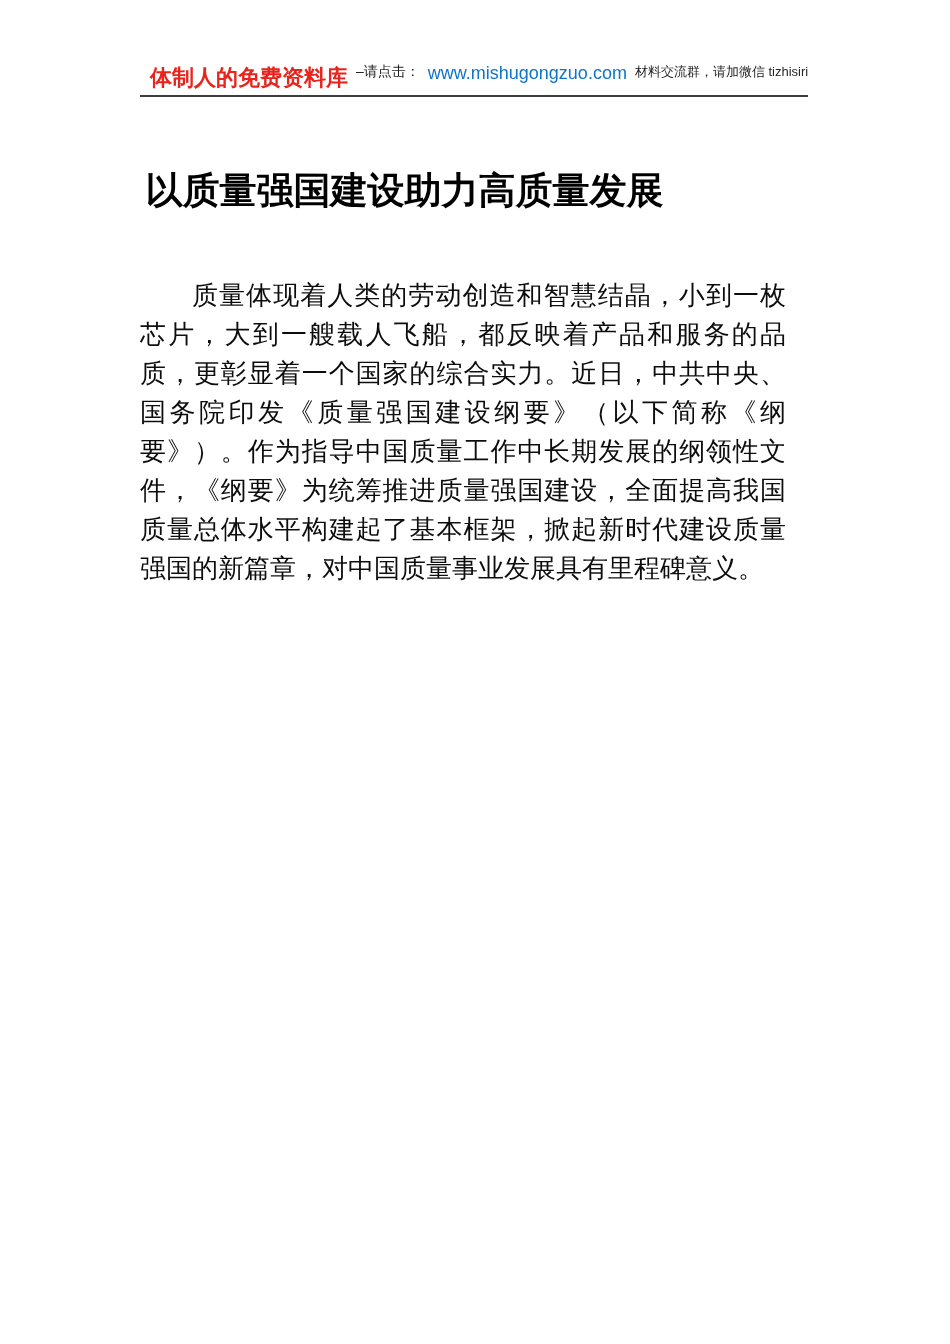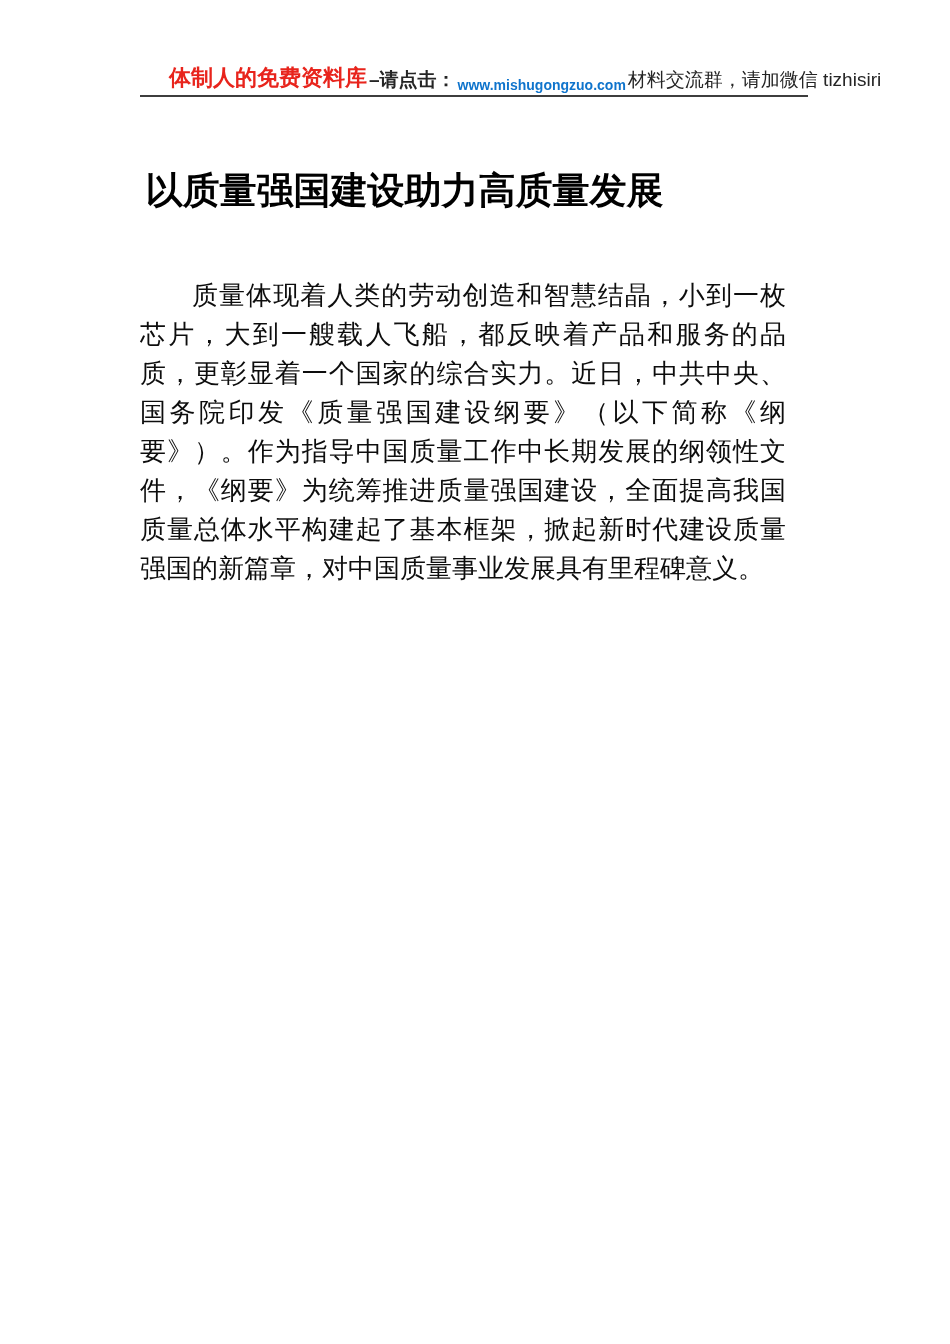--- a/index.html
+++ b/index.html
@@ -15,46 +15,45 @@
       overflow: hidden;
       font-family: "Liberation Serif", "DejaVu Serif", serif;
     }
     
     .header {
       position: absolute;
       left: 150px;
       top: 63px;
       width: 670px;
       display: flex;
-      align-items: flex-end;
-      gap: 2px;
+      align-items: flex-start;
+      gap: 8px;
       white-space: nowrap;
       font-family: "Liberation Sans", "DejaVu Sans", sans-serif;
-      margin-left: 19px;
     }
     .brand {
       color: var(--brand_red, #e8241c);
       font-size: 22px;
       font-weight: 700;
     }
     .prompt {
       color: var(--header_text, #252525);
-      font-size: 19px;
-      font-weight: 700;
+      font-size: 14px;
+      font-weight: 400;
     }
     .link {
       color: var(--link_blue, #0f74cc);
-      font-size: 14px;
-      font-weight: 700;
+      font-size: 18px;
+      font-weight: 400;
       text-decoration: none;
       cursor: pointer;
     }
     .suffix {
       color: var(--header_text, #252525);
-      font-size: 19px;
+      font-size: 13px;
       font-weight: 500;
     }
     .header-rule {
       position: absolute;
       left: 140px;
       top: 95px;
       width: 668px;
       height: 2px;
       background: var(--rule, #3d3d3d);
     }

